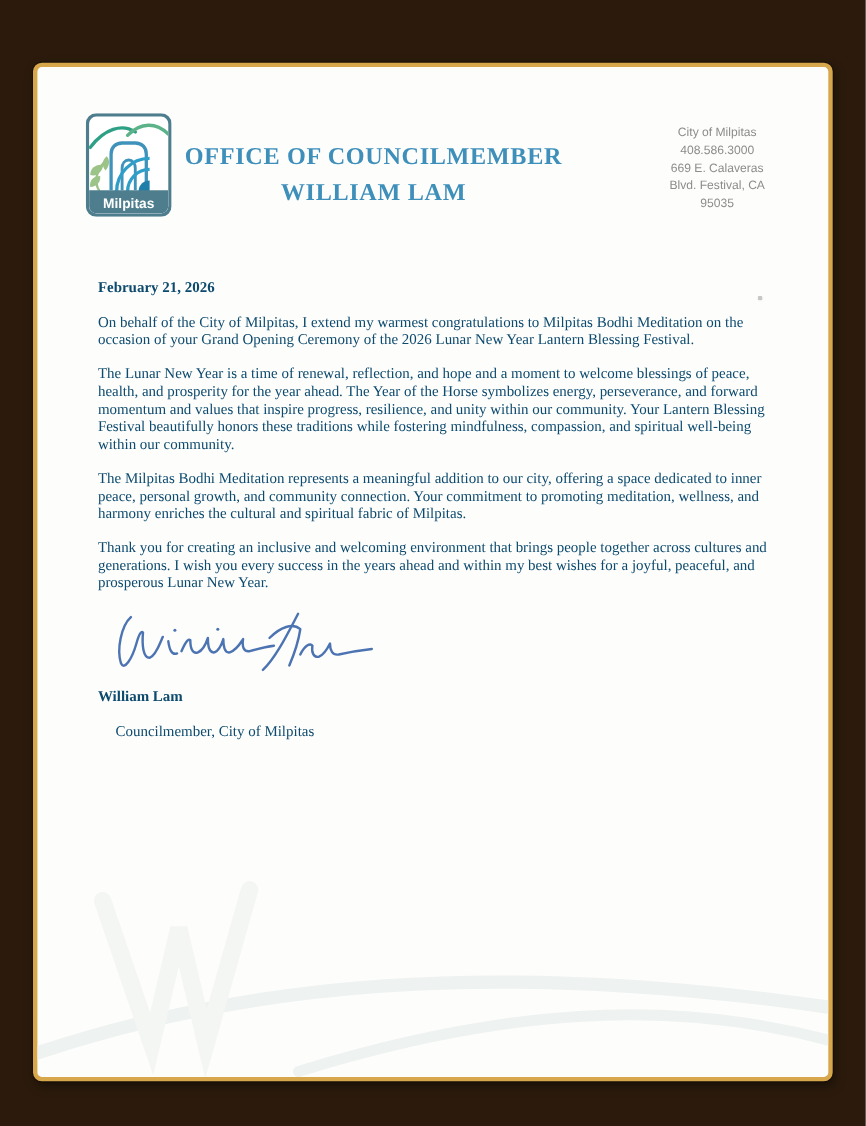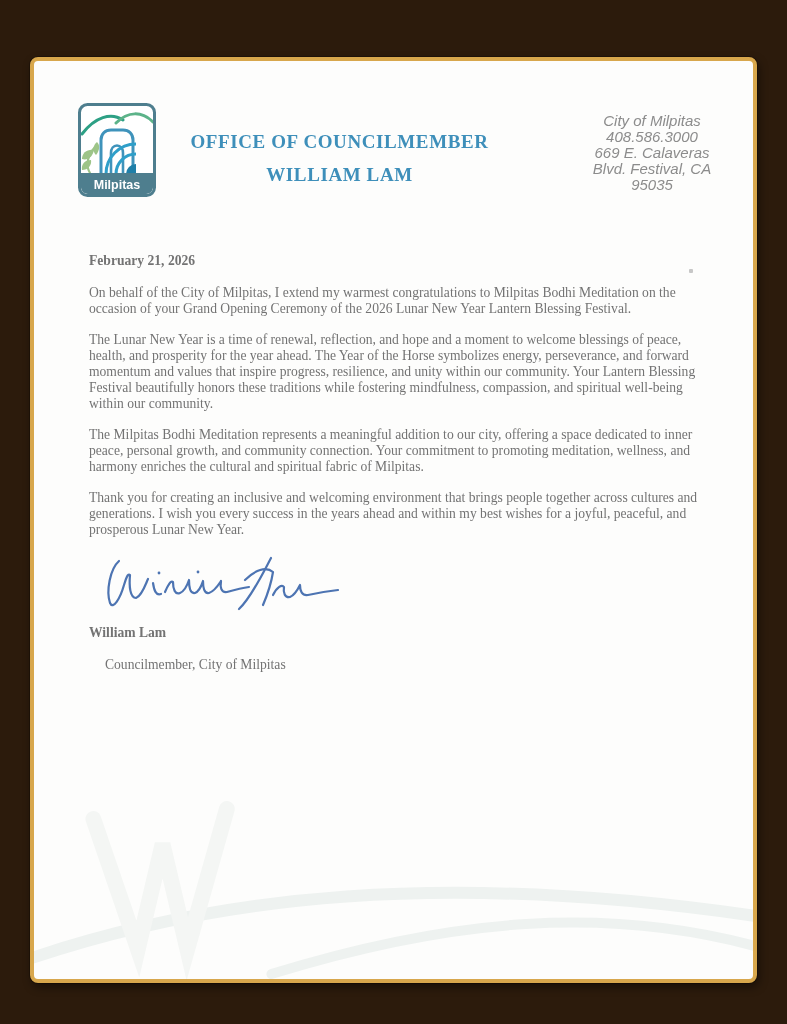--- a/index.html
+++ b/index.html
@@ -28,42 +28,41 @@
     padding: 42px 40px 0 44px;
   }
   .logo-box { width: 78px; height: 94px; flex: 0 0 auto; }
   .heading-block {
     flex: 1 1 auto;
     text-align: center;
     padding-top: 22px;
     transform: translateX(-34px);
     color: #3e8fba;
     font-weight: bold;
-    font-size: 19px;
+    font-size: 22px;
     letter-spacing: .6px;
     line-height: 33px;
   }
   .contact-block {
     width: 122px; flex: 0 0 auto;
     padding-top: 10px;
     text-align: center;
     font-family: "Liberation Sans", sans-serif;
-    font-size: 15px;
+    font-size: 11px;
     line-height: 16px;
     color: #8c8c8c;
-    font-style: italic;
   }
 
   
   .letter-body {
     margin-top: 56px;
     padding: 0 52px 0 55px;
     font-size: 13.6px;
     line-height: 16px;
-    color: #737373;
+    color: #0c4a6e;
     max-width: 727px;
   }
   .letter-body .bold-line { font-weight: bold; margin: 0 0 16px 0; }
   .letter-body p.para { margin: 1px 0 15px 0; }
   .closing { margin: 0 0 10px 0; }
 
   .signature-wrap { margin: 2px 0 8px 14px; height: 64px; }
   .signer-name { font-weight: bold; margin: 6px 0 0 0; }
   .signer-title { margin: 16px; }
 

